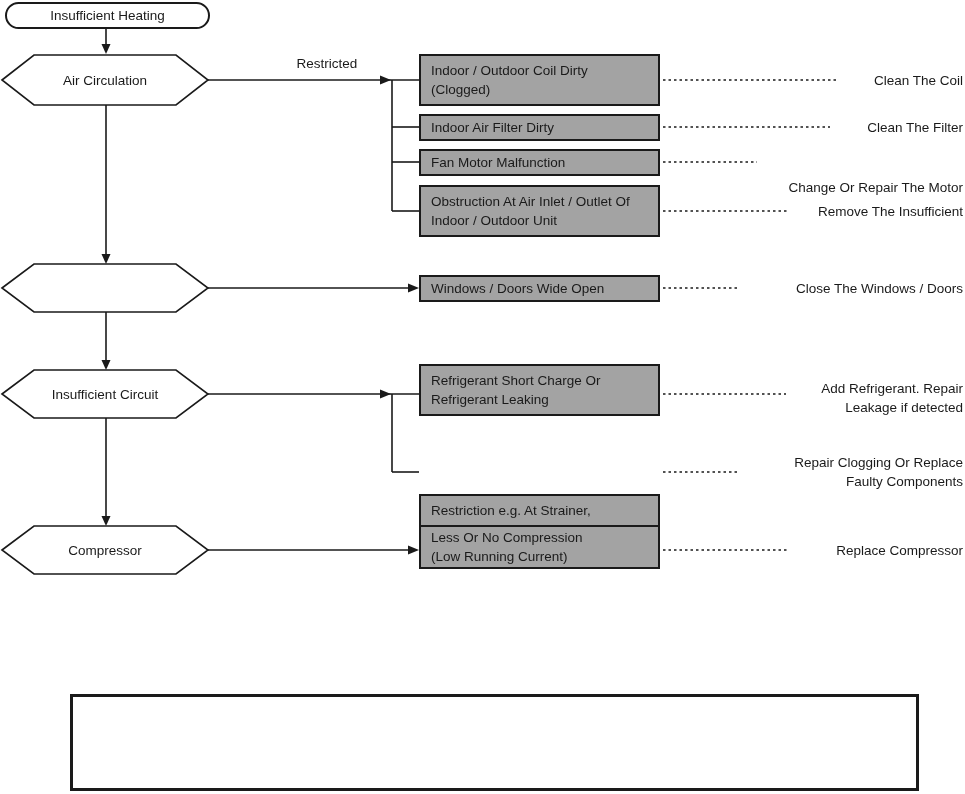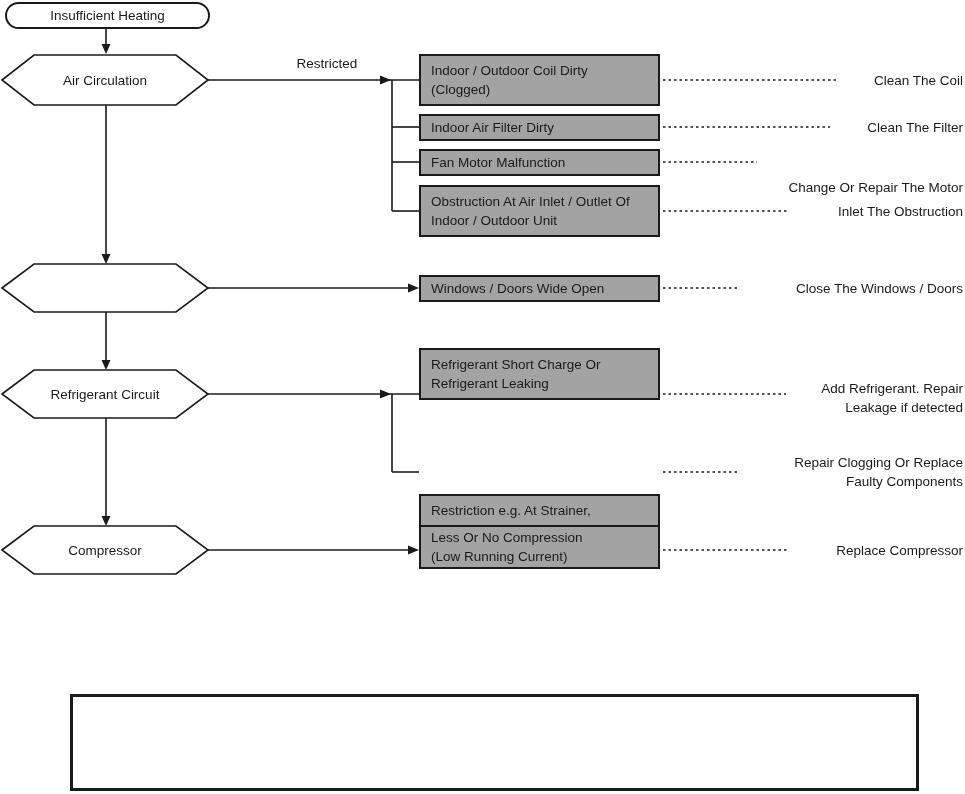--- a/index.html
+++ b/index.html
@@ -93,43 +93,43 @@
       <line x1="663" y1="472" x2="740" y2="472"></line>
       <line x1="663" y1="550" x2="788" y2="550"></line>
     </g>
   </svg>
 
   <div class="stadium">
     <span>Insufficient Heating</span>
   </div>
 
   <div class="hex-label" style="top:55px;height:50px;">Air Circulation</div>
-  <div class="hex-label" style="top:370px;height:48px;">Refrigerant Circuit</div>
+  <div class="hex-label" style="top:370px;height:48px;">Insufficient Circuit</div>
   <div class="hex-label" style="top:526px;height:48px;">Compressor</div>
 
   <div class="arrow-label">Restricted</div>
 
   <div class="box" style="top:54px;height:52px;">Indoor / Outdoor Coil Dirty
 (Clogged)</div>
   <div class="box" style="top:114px;height:27px;">Indoor Air Filter Dirty</div>
   <div class="box" style="top:149px;height:27px;">Fan Motor Malfunction</div>
   <div class="box" style="top:185px;height:52px;">Obstruction At Air Inlet / Outlet Of
 Indoor / Outdoor Unit</div>
   <div class="box" style="top:275px;height:27px;">Windows / Doors Wide Open</div>
-  <div class="box" style="top:348px;height:52px;">Refrigerant Short Charge Or
+  <div class="box" style="top:364px;height:52px;">Refrigerant Short Charge Or
 Refrigerant Leaking</div>
   <div class="box" style="top:446px;height:52px;margin-top:48px;">Restriction e.g. At Strainer,
 Capillary, Filter Dryer, etc.</div>
   <div class="box" style="top:525px;height:44px;">Less Or No Compression
 (Low Running Current)</div>
 
   <div class="remedy" style="top:71px;">Clean The Coil</div>
   <div class="remedy" style="top:118px;">Clean The Filter</div>
   <div class="remedy" style="top:170px;margin-top:8px;">Change Or Repair The Motor</div>
-  <div class="remedy" style="top:202px;">Inlet The Obstruction</div>
+  <div class="remedy" style="top:202px;">Remove The Insufficient</div>
   <div class="remedy" style="top:279px;">Close The Windows / Doors</div>
   <div class="remedy" style="top:379px;">Add Refrigerant. Repair
 Leakage if detected</div>
   <div class="remedy" style="top:453px;">Repair Clogging Or Replace
 Faulty Components</div>
   <div class="remedy" style="top:541px;">Replace Compressor</div>
 
   <div class="note-box"></div>
 </div>
 

